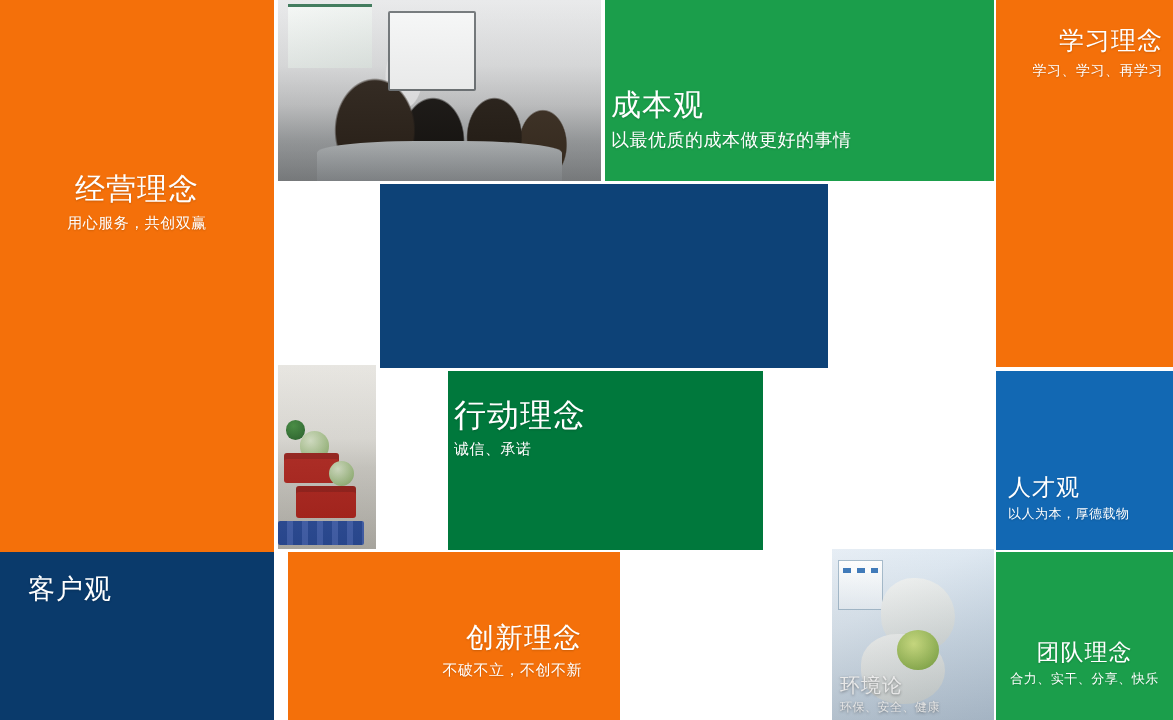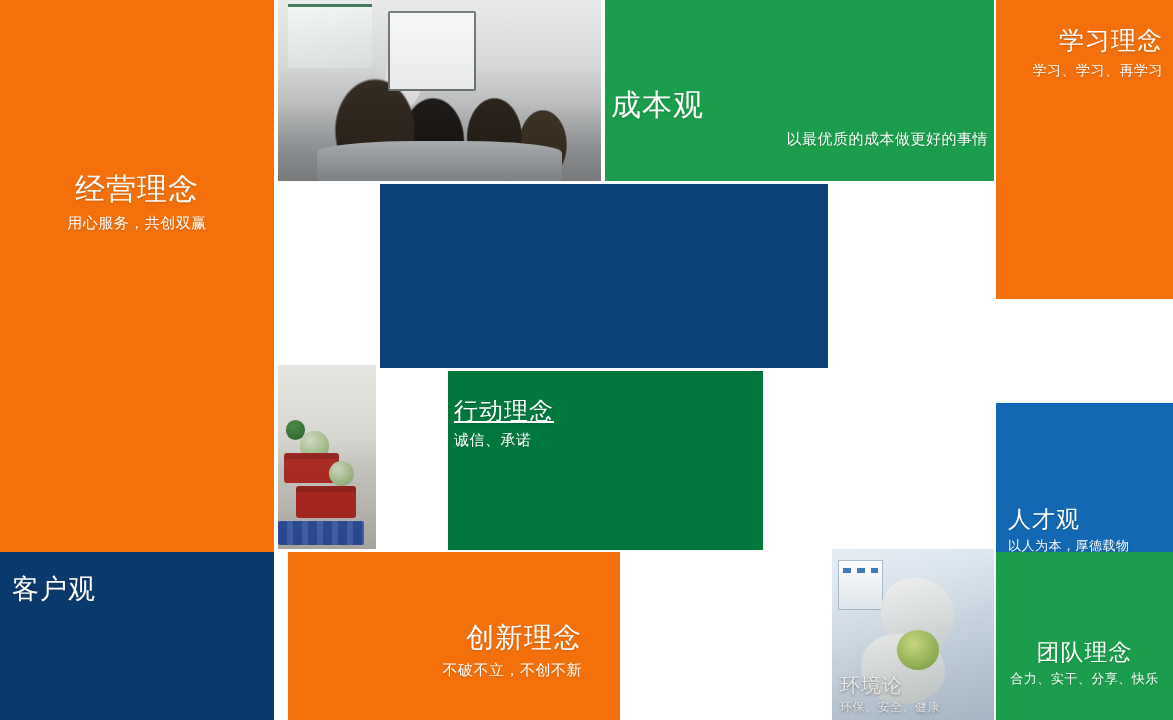--- a/index.html
+++ b/index.html
@@ -148,25 +148,25 @@
 
   <div class="tile photo ph-meeting" style="left:278px; top:0px; width:323px; height:181px;">
     <div class="screen"></div>
     <div class="wb"></div>
     <div class="table"></div>
   </div>
 
   <div class="tile" style="left:605px; top:0px; width:389px; height:181px; background:#1b9e4b;">
     <div class="txt al-left" style="top:88px;">
       <div class="title" style="font-size:30px;">成本观</div>
-      <div class="sub" style="font-size:15px;text-align:right;">以最优质的成本做更好的事情</div>
-    </div>
-  </div>
-
-  <div class="tile" style="left:996px; top:0px; width:177px; height:299px; background:#f4700a;">
+      <div class="sub" style="font-size:18px;">以最优质的成本做更好的事情</div>
+    </div>
+  </div>
+
+  <div class="tile" style="left:996px; top:0px; width:177px; height:367px; background:#f4700a;">
     <div class="txt al-right" style="top:26px; padding:0 10px 0 8px;">
       <div class="title" style="font-size:25px;">学习理念</div>
       <div class="sub" style="font-size:14px;">学习、学习、再学习</div>
     </div>
   </div>
 
   <div class="tile photo ph-veg" style="left:278px; top:184px; width:98px; height:184px;">
     <div class="cab3"></div>
     <div class="cab1"></div>
     <div class="crate1"></div>
@@ -185,34 +185,34 @@
     <div class="hand2"></div>
     <div class="lettuce"></div>
     <div class="txt al-left" style="top:125px; padding:0 8px;">
       <div class="title" style="font-size:20px; text-shadow:0 1px 3px rgba(0,0,0,0.45);">环境论</div>
       <div class="sub" style="font-size:12px; margin-top:3px; text-shadow:0 1px 3px rgba(0,0,0,0.45);">环保、安全、健康</div>
     </div>
   </div>
 
   <div class="tile" style="left:448px; top:371px; width:315px; height:179px; background:#00783c;">
     <div class="txt al-left" style="top:26px;">
-      <div class="title" style="font-size:24px;text-decoration:underline;">行动理念</div>
+      <div class="title" style="font-size:32px;">行动理念</div>
       <div class="sub" style="font-size:15px;font-family:Liberation Serif, serif;">诚信、承诺</div>
     </div>
   </div>
 
-  <div class="tile" style="left:996px; top:371px; width:177px; height:179px; background:#1268b3;margin-top:32px;">
+  <div class="tile" style="left:996px; top:371px; width:177px; height:179px; background:#1268b3;">
     <div class="txt al-left" style="top:103px; padding:0 12px;">
       <div class="title" style="font-size:23px;">人才观</div>
       <div class="sub" style="font-size:13px;">以人为本，厚德载物</div>
     </div>
   </div>
 
   <div class="tile" style="left:0px; top:552px; width:274px; height:168px; background:#0a3a6b;">
-    <div class="txt al-left" style="top:22px; padding:0 12px;">
+    <div class="txt al-left" style="top:22px; padding:0 12px;margin-left:16px;">
       <div class="title" style="font-size:27px;">客户观</div>
     </div>
   </div>
 
   <div class="tile" style="left:278px; top:552px; width:332px; height:168px; background:#f4700a;margin-left:10px;">
     <div class="txt al-right" style="top:70px; padding:0 38px 0 12px;">
       <div class="title" style="font-size:28px;">创新理念</div>
       <div class="sub" style="font-size:15px;">不破不立，不创不新</div>
     </div>
   </div>

